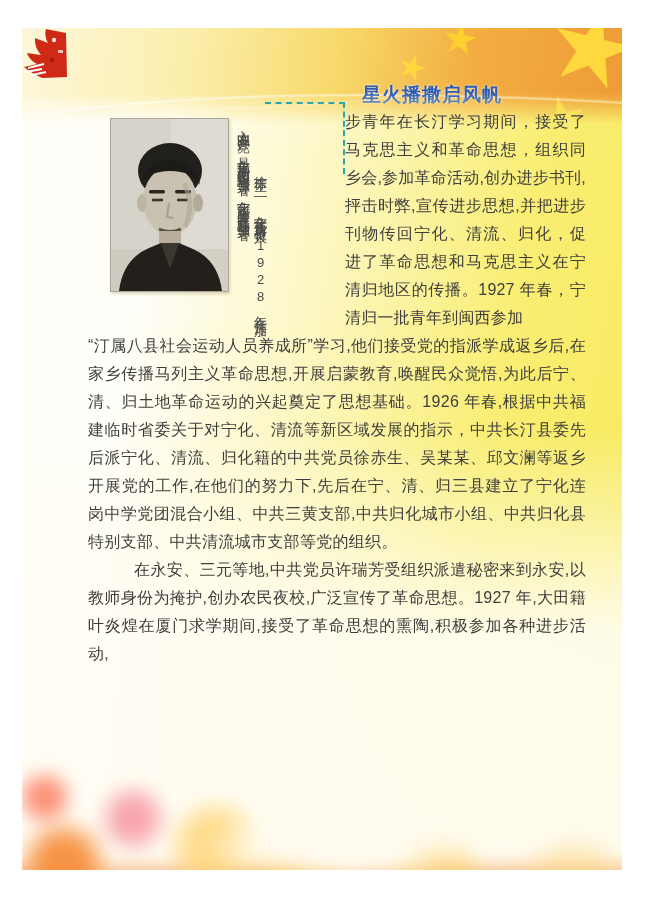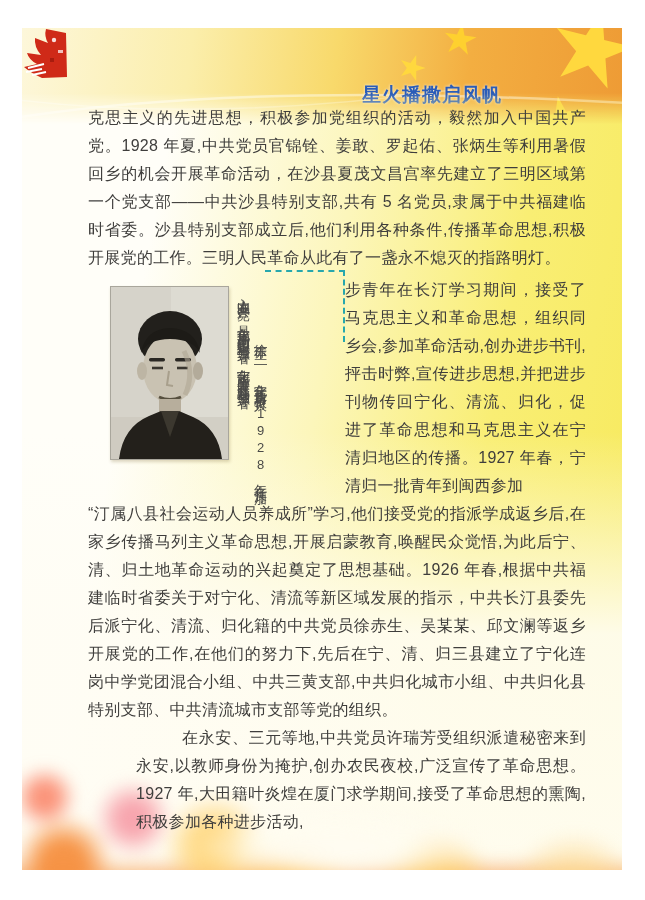--- a/index.html
+++ b/index.html
@@ -37,21 +37,21 @@
   
   .content{position:relative;padding:76px 36px 0 66px;color:#3f3e3c;
     font-size:16px;line-height:28px;letter-spacing:.3px;}
   .para{margin:0;text-align:justify;}
   .heading-line{text-indent:24px;white-space:nowrap;}
   .heading-line b{color:#1d1d1b;letter-spacing:.5px;}
   .heading-line .rest{margin-left:15px;}
   .photo-row{display:flex;margin-top:4px;height:224px;}
   .figure{position:relative;width:257px;flex:none;}
   .col-text{flex:1;text-align:justify;letter-spacing:.2px;}
-  .indent{ text-indent:46px;margin-left:48px;}
+  .indent{ text-indent:46px;}
   
   .photo{position:absolute;left:22px;top:10px;width:117px;height:172px;border:1px solid #a9a69c;
          box-shadow:1px 2px 3px rgba(120,100,40,.25);}
   .caption{position:absolute;left:147px;top:12px;height:196px;
     writing-mode:vertical-rl;text-orientation:upright;
     font-size:13px;line-height:17px;letter-spacing:2px;text-indent:45px;color:#4a4a48;}
   .dashed-corner{position:absolute;top:-6px;right:0;width:78px;height:70px;
     border-top:2px dashed var(--teal-dash,#27a7ad);
     border-right:2px dashed var(--teal-dash,#27a7ad);}
 </style>
@@ -83,21 +83,20 @@
         <circle cx="32" cy="12" r="2.2" fill="#ffffff" opacity=".85"></circle>
         <rect x="36" y="22" width="5" height="3" fill="#ffffff" opacity=".7"></rect>
         <rect x="28" y="30" width="4" height="4" fill="#8e1408" opacity=".6"></rect>
       </svg>
     </div>
 
     <div class="flowers"></div>
 
     <div class="content">
 
-      <p class="para">克思主义的先进思想，积极参加党组织的活动，毅然加入中国共产党。1928 年夏,中共党员官锦铨、姜敢、罗起佑、张炳生等利用暑假回乡的机会开展革命活动，在沙县夏茂文昌宫率先建立了三明区域第一个党支部——中共沙县特别支部,共有 5 名党员,隶属于中共福建临时省委。沙县特别支部成立后,他们利用各种条件,传播革命思想,积极开展党的工作。三明人民革命从此有了一盏永不熄灭的指路明灯。</p>
 
 
       <div class="photo-row">
         <div class="figure">
           <svg class="photo" viewBox="0 0 117 172" preserveAspectRatio="none" aria-hidden="true">
             <rect width="117" height="172" fill="#d6d3ca"></rect>
             <rect x="60" width="57" height="172" fill="#e4e1d8" opacity=".55"></rect>
             <rect y="130" width="117" height="42" fill="#c7c3b8" opacity=".5"></rect>
             <ellipse cx="59" cy="52" rx="32" ry="28" fill="#22201c"></ellipse>
             <ellipse cx="59" cy="82" rx="27" ry="34" fill="#c9c2b2"></ellipse>

